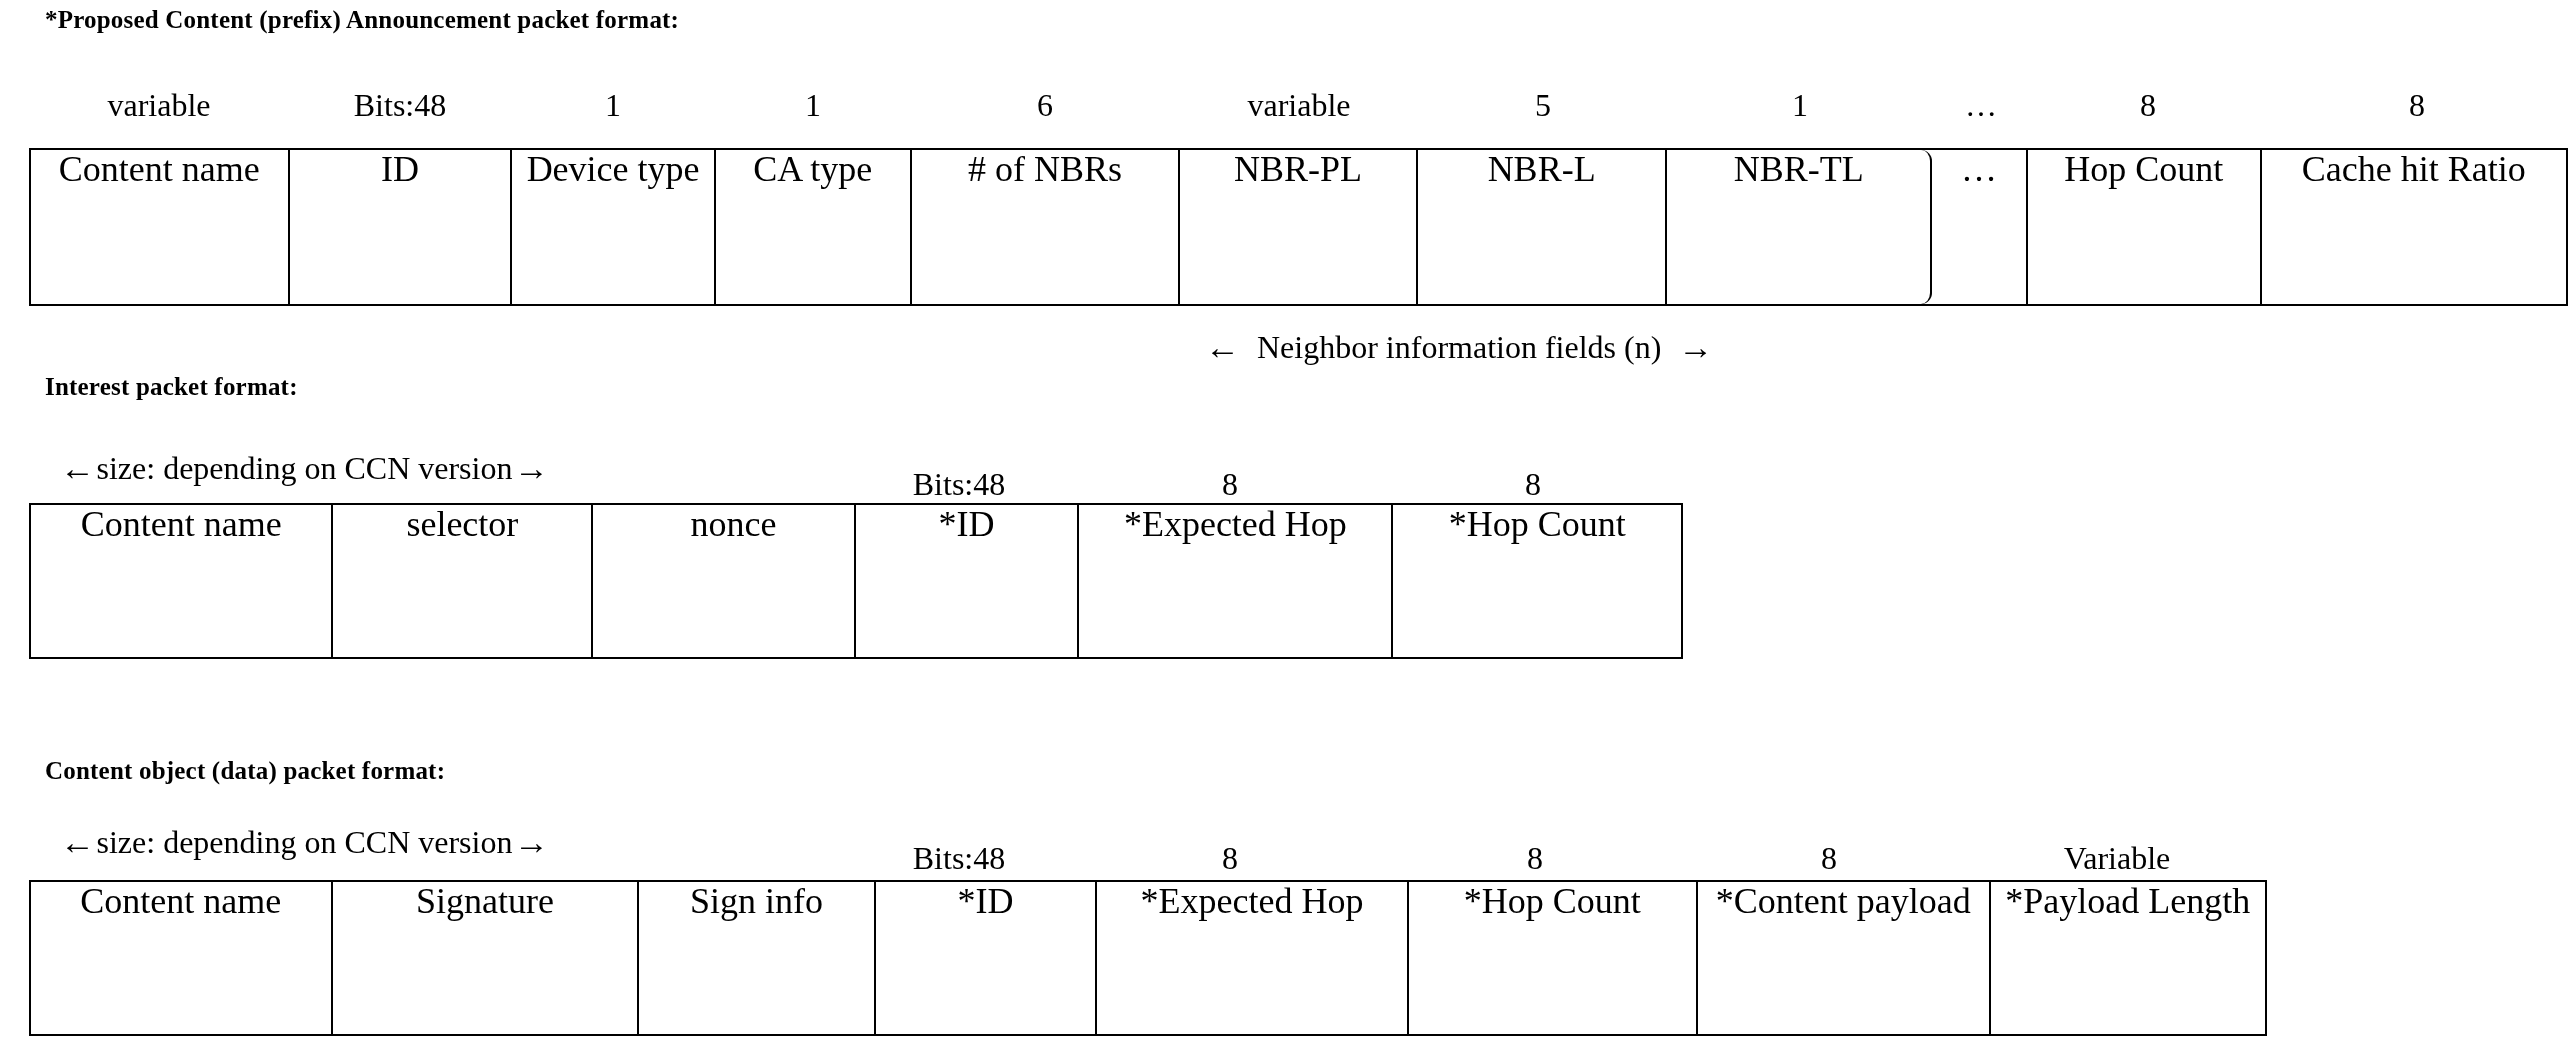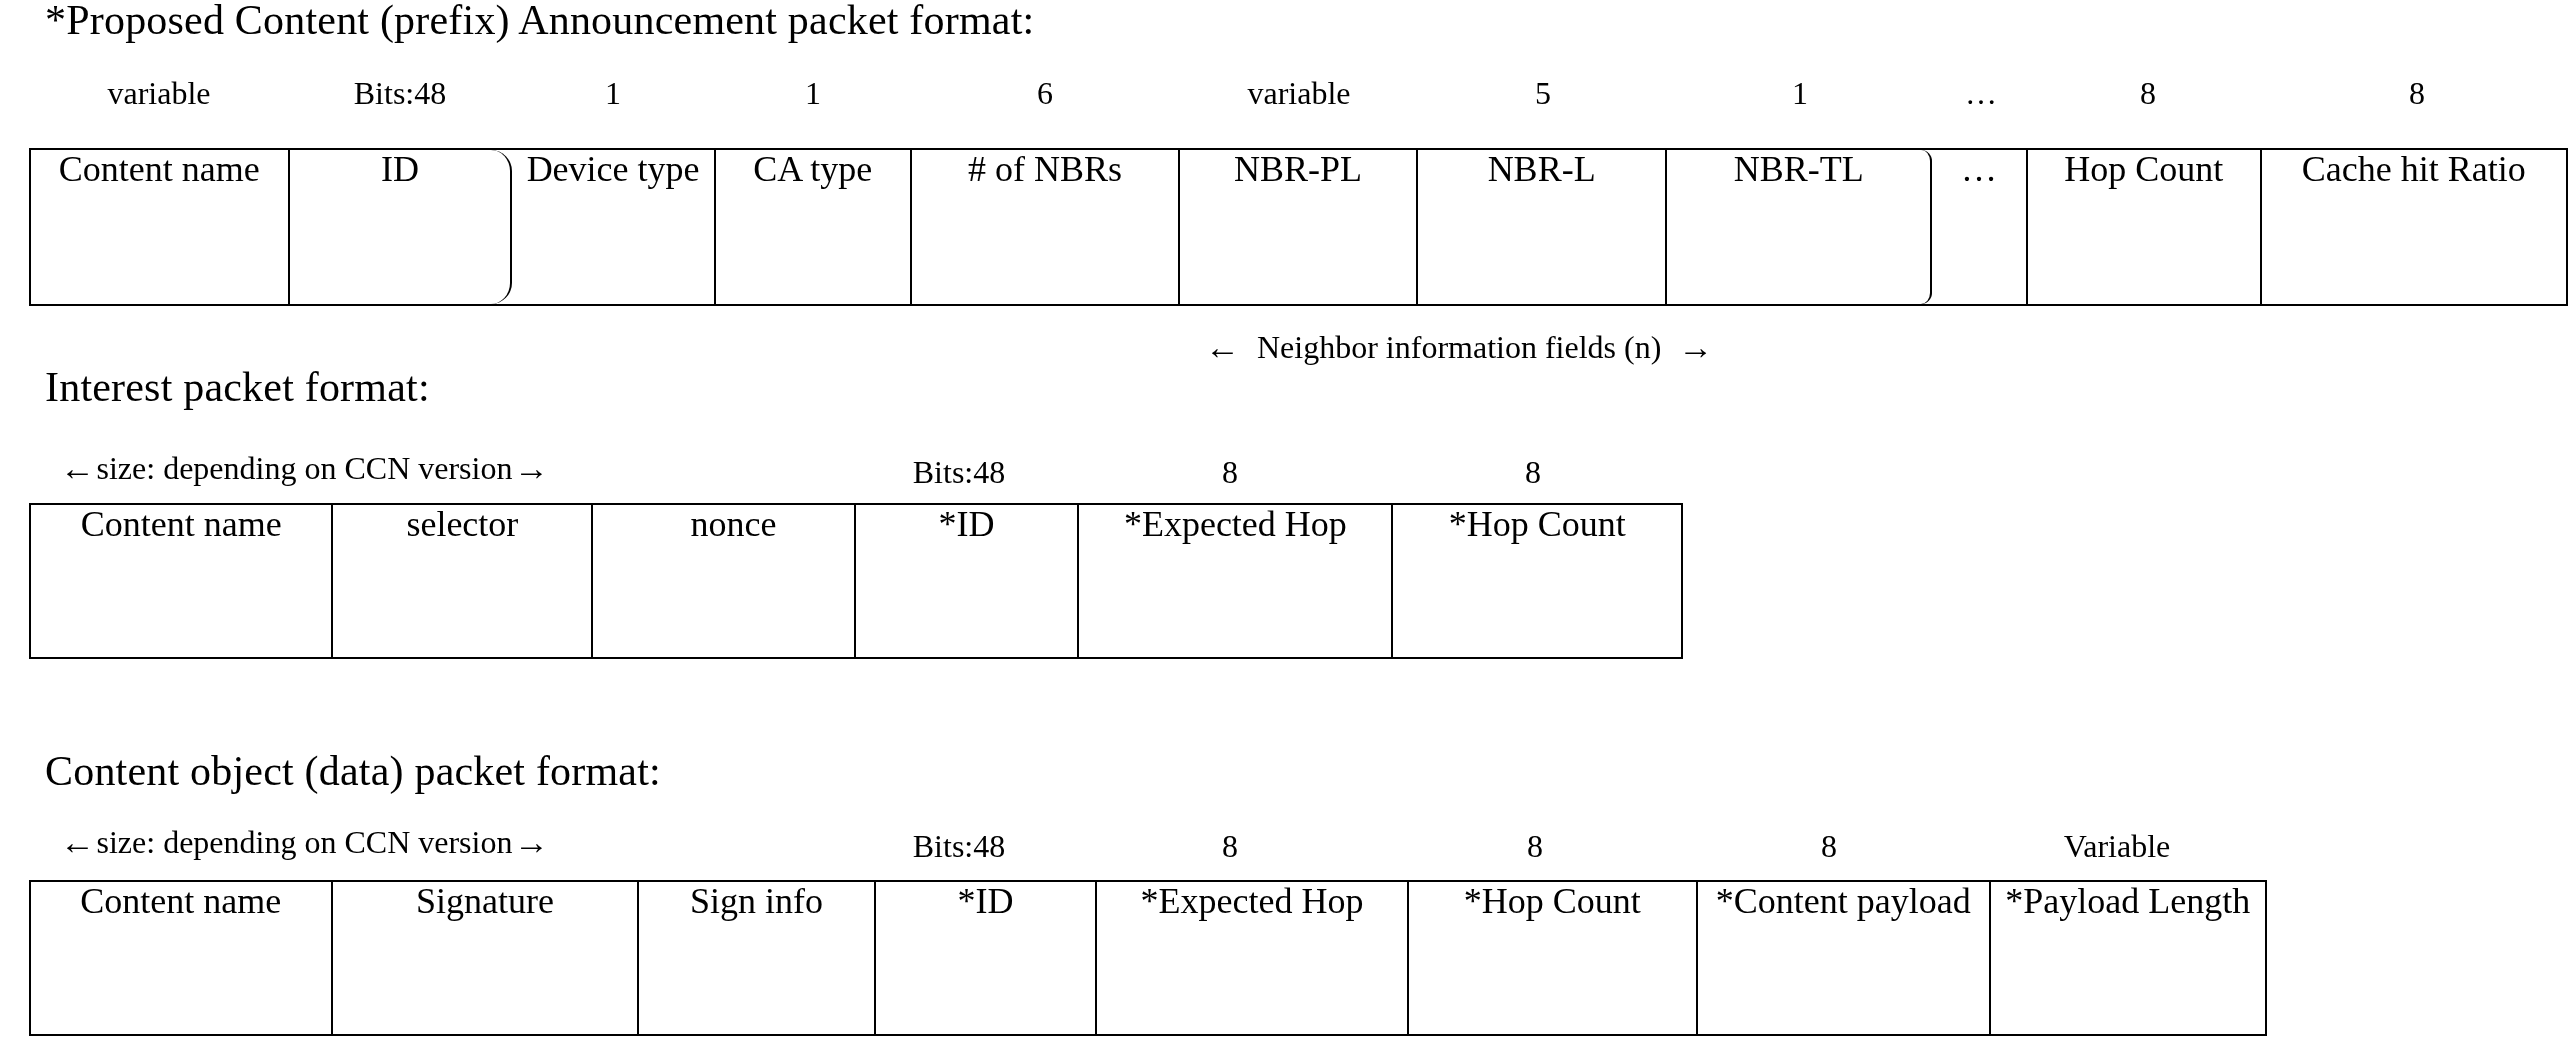--- a/index.html
+++ b/index.html
@@ -19,35 +19,35 @@
   .page {
     position: absolute;
     left: 0; top: 0;
     width: 2576px;
     height: 1038px;
   }
 
   
   .section-title {
     position: absolute;
-    font-weight: normal;
-    font-size: 42px;
+    font-weight: bold;
+    font-size: 25px;
     line-height: 40px;
     white-space: nowrap;
     letter-spacing: 0.2px;
   }
 
   
   .size-row {
     position: absolute;
     height: 43px;
   }
   .size-label {
     position: absolute;
-    top: 4px;
+    top: 16px;
     font-size: 32px;
     line-height: 43px;
     text-align: center;
     white-space: nowrap;
     transform: translateX(-50%);
   }
   .span-label {
     position: absolute;
     top: 0;
     font-size: 32px;
@@ -115,21 +115,21 @@
     <div class="size-label" style="left:1800px;">1</div>
     <div class="size-label" style="left:1981px;">…</div>
     <div class="size-label" style="left:2148px;">8</div>
     <div class="size-label" style="left:2417px;">8</div>
   </div>
 
   <div class="pkt-table" style="left:29px; top:148px; width:2539px; height:158px;">
     <div class="pkt-cell" style="width:259px;">
         <span>Content name</span>
       </div>
-    <div class="pkt-cell" style="width:223px;border-radius:21px;">
+    <div class="pkt-cell" style="width:223px;">
         <span>ID</span>
       </div>
     <div class="pkt-cell" style="width:204px;">
         <span>Device type</span>
       </div>
     <div class="pkt-cell" style="width:196px;">
         <span>CA type</span>
       </div>
     <div class="pkt-cell" style="width:269px;">
         <span># of NBRs</span>

